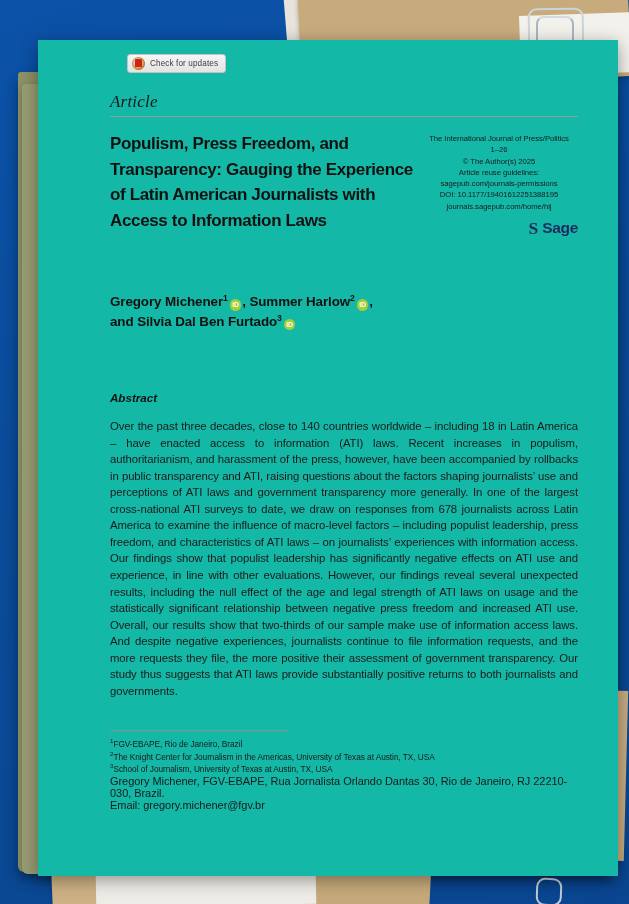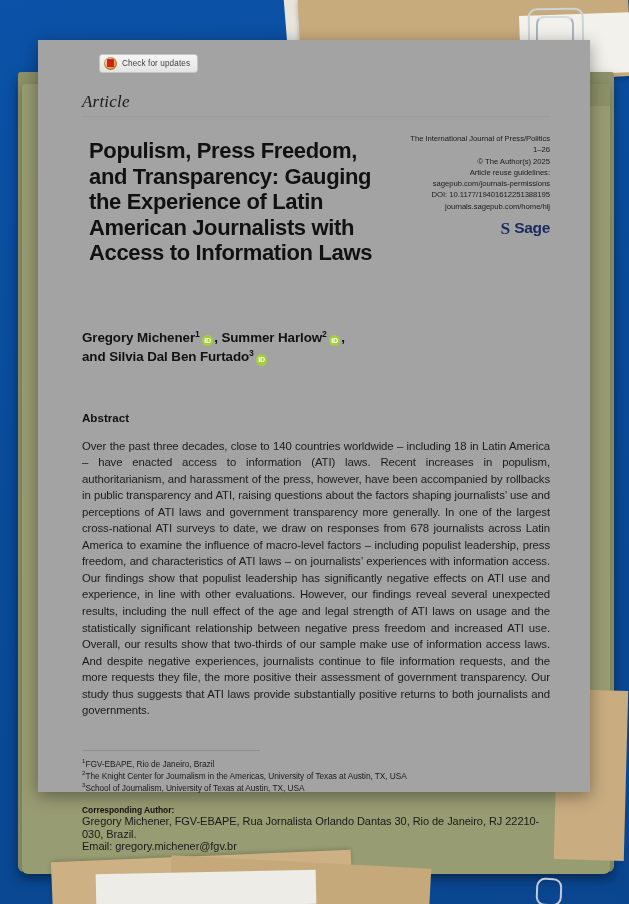--- a/index.html
+++ b/index.html
@@ -154,23 +154,24 @@
     border-color: #c3ccd4;
     transform: rotate(2deg);
   }
 
   
   .page {
     position: absolute;
     left: 38px;
     top: 40px;
     width: 552px;
-    height: 752px;
-    background: #a3a3a3;
+    height: 836px;
+    background: #14b8a6;
     box-shadow: 0 4px 16px rgba(0,0,0,0.38);
+    padding-left: 28px;
   }
 
   .page-inner {
     padding: 12px 40px 0 44px;
   }
 
   
   .updates-badge {
     display: inline-flex;
     align-items: center;
@@ -228,32 +229,32 @@
   .head-row {
     display: flex;
     margin-top: 14px;
   }
   .title-col {
     width: 310px;
     flex: none;
   }
   .meta-col {
     flex: 1;
-    text-align: right;
+    text-align: center;
     padding-top: 2px;
   }
 
   .doc-title {
     font-family: "Liberation Sans", sans-serif;
     font-weight: bold;
-    font-size: 22px;
+    font-size: 17px;
     line-height: 25.5px;
     color: #111111;
     letter-spacing: -0.35px;
-    margin: 7px;
+    margin: 0;
   }
 
   .meta-line {
     font-family: "Liberation Sans", sans-serif;
     font-size: 7.7px;
     line-height: 11.3px;
     color: #1b1b1b;
     letter-spacing: -0.05px;
     white-space: nowrap;
   }
@@ -312,21 +313,22 @@
     margin: 0 1px 0 2px;
     letter-spacing: -0.3px;
   }
 
   
   .abstract-head {
     font-family: "Liberation Sans", sans-serif;
     font-weight: bold;
     font-size: 11.6px;
     color: #111111;
-    margin-top: 44px;
+    margin-top: 60px;
+    font-style: italic;
   }
   .abstract-body {
     font-family: "Liberation Sans", sans-serif;
     font-size: 11.35px;
     line-height: 16.55px;
     color: #1a1a1a;
     text-align: justify;
     margin-top: 14px;
     letter-spacing: -0.08px;
   }
@@ -425,18 +427,17 @@
     <div class="abstract-body">Over the past three decades, close to 140 countries worldwide – including 18 in Latin America – have enacted access to information (ATI) laws. Recent increases in populism, authoritarianism, and harassment of the press, however, have been accompanied by rollbacks in public transparency and ATI, raising questions about the factors shaping journalists’ use and perceptions of ATI laws and government transparency more generally. In one of the largest cross-national ATI surveys to date, we draw on responses from 678 journalists across Latin America to examine the influence of macro-level factors – including populist leadership, press freedom, and characteristics of ATI laws – on journalists’ experiences with information access. Our findings show that populist leadership has significantly negative effects on ATI use and experience, in line with other evaluations. However, our findings reveal several unexpected results, including the null effect of the age and legal strength of ATI laws on usage and the statistically significant relationship between negative press freedom and increased ATI use. Overall, our results show that two-thirds of our sample make use of information access laws. And despite negative experiences, journalists continue to file information requests, and the more requests they file, the more positive their assessment of government transparency. Our study thus suggests that ATI laws provide substantially positive returns to both journalists and governments.</div>
 
     <div class="foot-rule"></div>
 
     <div class="affil">
       <div><span class="sup">1</span><span>FGV-EBAPE, Rio de Janeiro, Brazil</span></div>
       <div><span class="sup">2</span><span>The Knight Center for Journalism in the Americas, University of Texas at Austin, TX, USA</span></div>
       <div><span class="sup">3</span><span>School of Journalism, University of Texas at Austin, TX, USA</span></div>
     </div>
 
-    <div class="corr-head">Corresponding Author:</div>
     <div class="corr-body">Gregory Michener, FGV-EBAPE, Rua Jornalista Orlando Dantas 30, Rio de Janeiro, RJ 22210-030, Brazil.</div>
     <div class="corr-body">Email: gregory.michener@fgv.br</div>
 
   </div>
 </div>
 
 </body></html>

